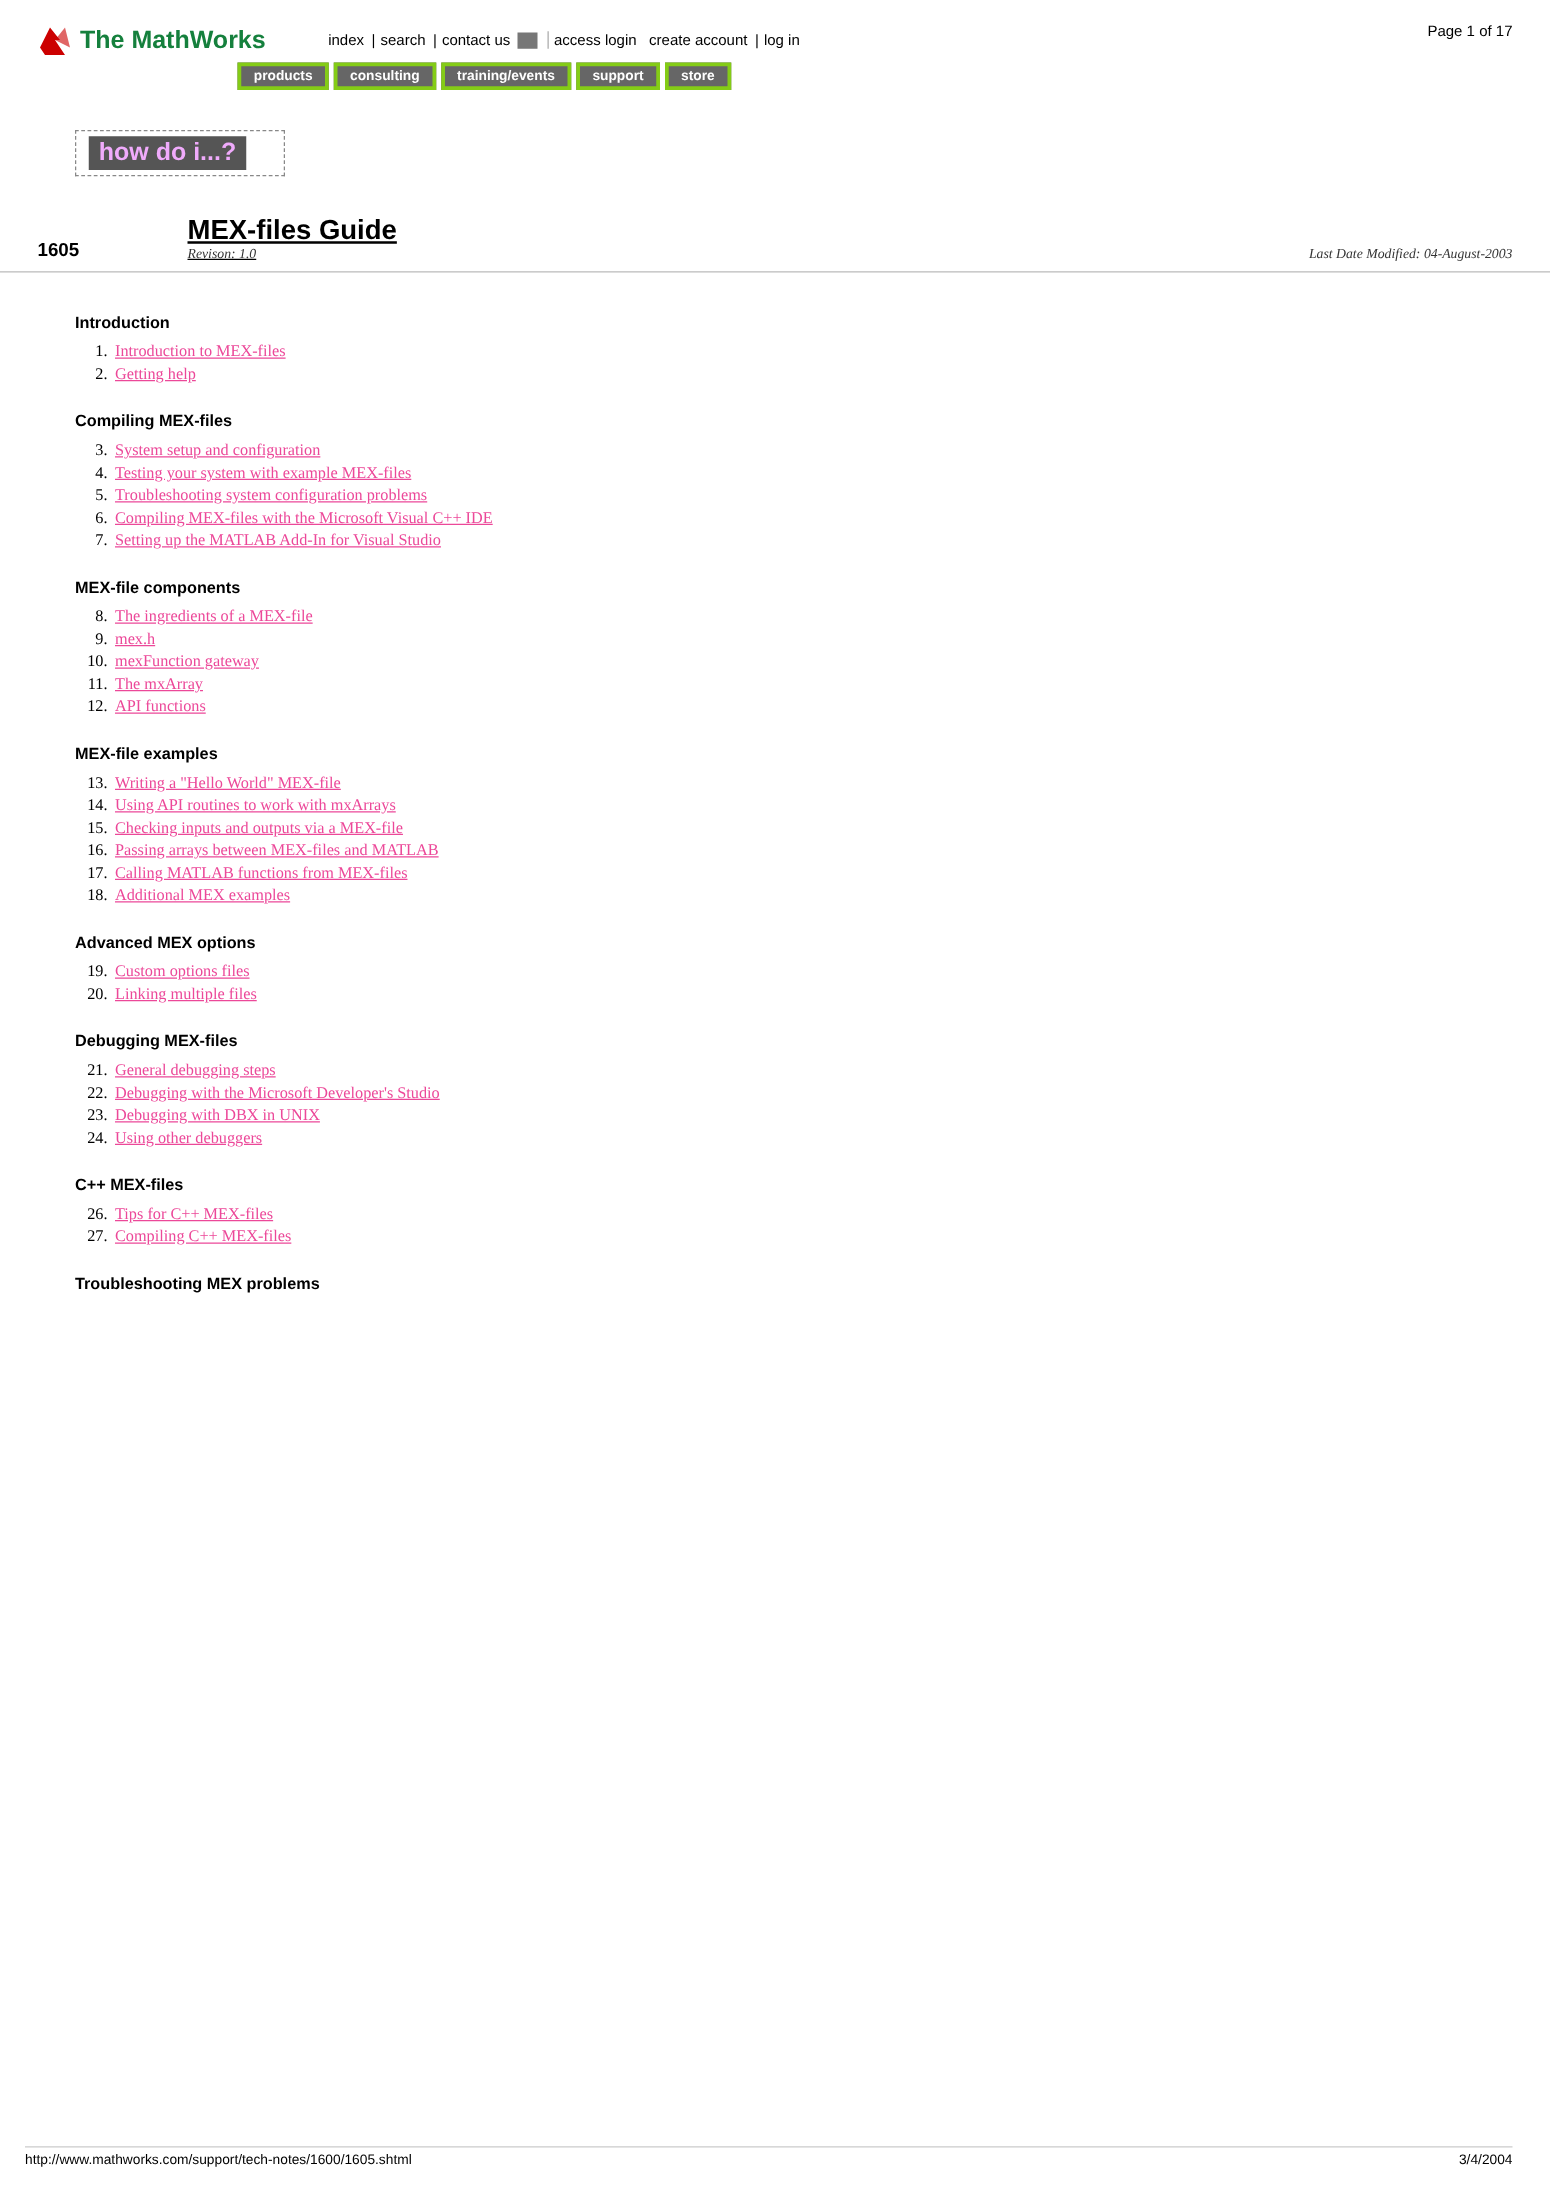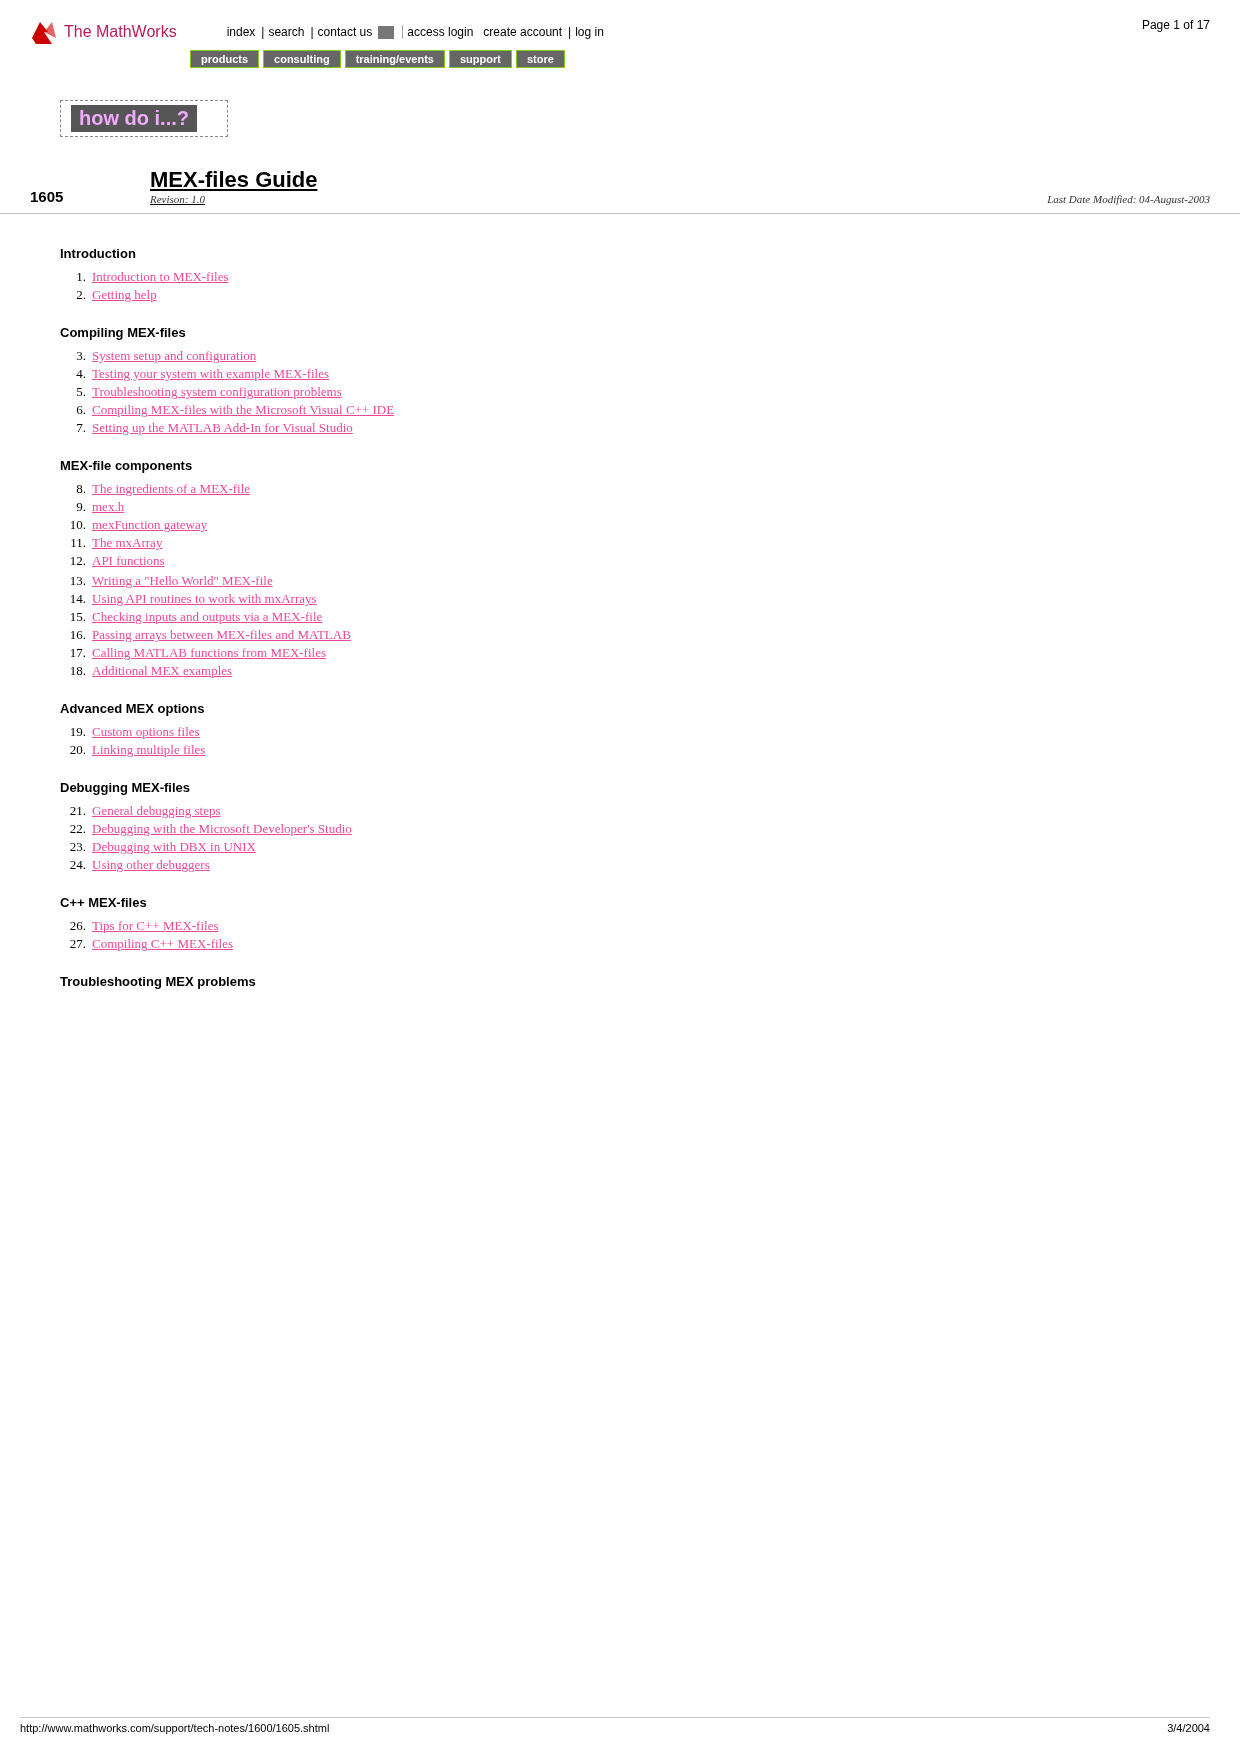--- a/index.html
+++ b/index.html
@@ -37,23 +37,23 @@
       display: flex;
       align-items: center;
       gap: 6px;
     }
     .logo-icon {
       width: 28px;
       height: 28px;
     }
     .logo-text {
       font-family: Arial, sans-serif;
-      font-size: 16px;
-      font-weight: normal;
-      color: #be185d;
+      font-size: 20px;
+      font-weight: bold;
+      color: #15803d;
     }
     .header-links {
       display: flex;
       align-items: center;
       gap: 0;
       font-family: Arial, sans-serif;
       font-size: 12px;
       margin-left: 20px;
     }
     .header-links a {
@@ -71,21 +71,21 @@
       margin-left: 160px;
       margin-top: 4px;
     }
     .nav-btn {
       background: #666;
       color: #fff;
       font-family: Arial, sans-serif;
       font-size: 11px;
       font-weight: bold;
       padding: 2px 10px;
-      border: 1px solid #84cc16;
+      border: 3px solid #84cc16;
       cursor: pointer;
       text-decoration: none;
     }
 
     
     .how-do-i-banner {
       margin: 18px 30px 10px 30px;
       border: 1px dashed #888;
       display: inline-block;
       padding: 4px 30px 4px 10px;
@@ -315,20 +315,21 @@
         <a class="toc-link">The mxArray</a>
       </li>
       <li>
         <span class="toc-num">12.</span>
         <a class="toc-link">API functions</a>
       </li>
     </ul>
   </div>
 
   <div>
+    <div class="section-heading">MEX-file examples</div>
     <ul class="toc-list">
       <li>
         <span class="toc-num">13.</span>
         <a class="toc-link">Writing a "Hello World" MEX-file</a>
       </li>
       <li>
         <span class="toc-num">14.</span>
         <a class="toc-link">Using API routines to work with mxArrays</a>
       </li>
       <li>

